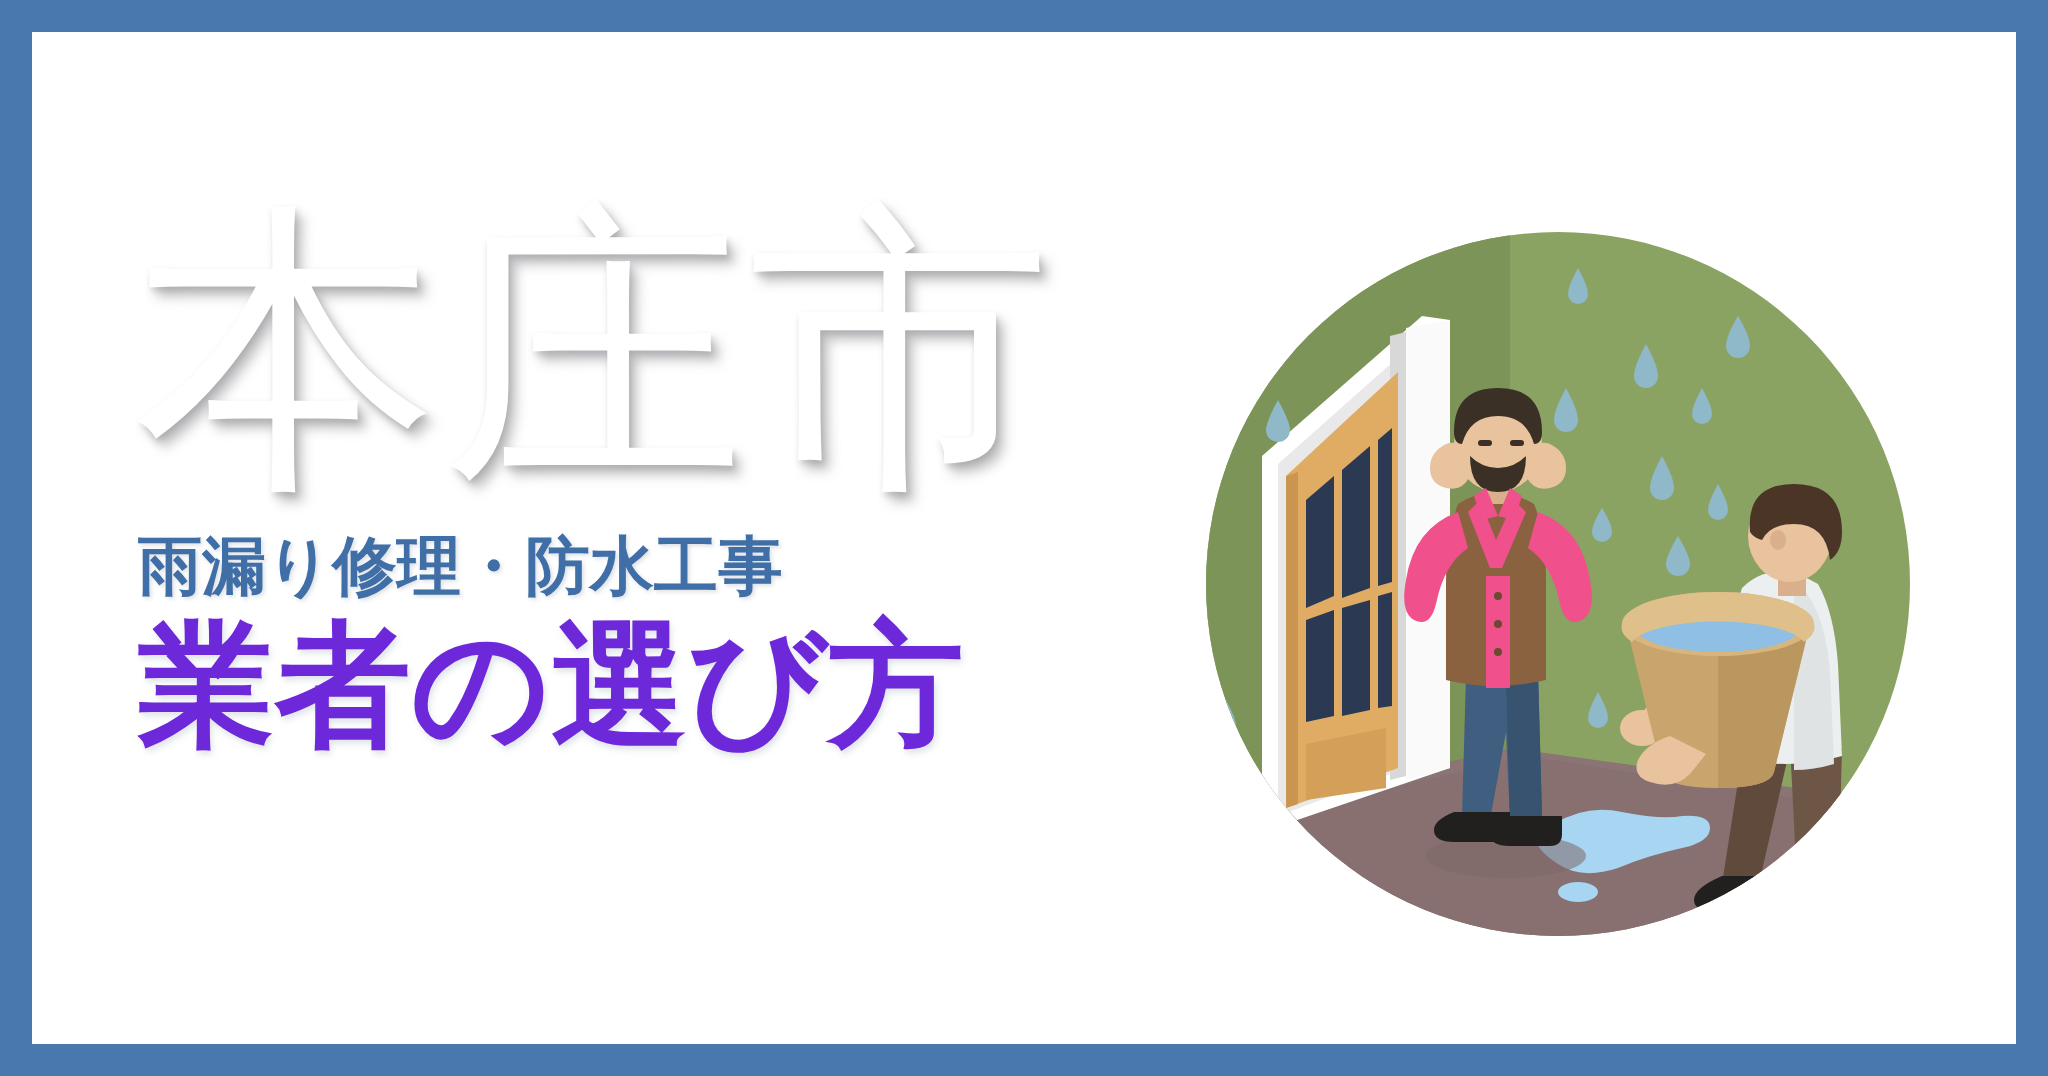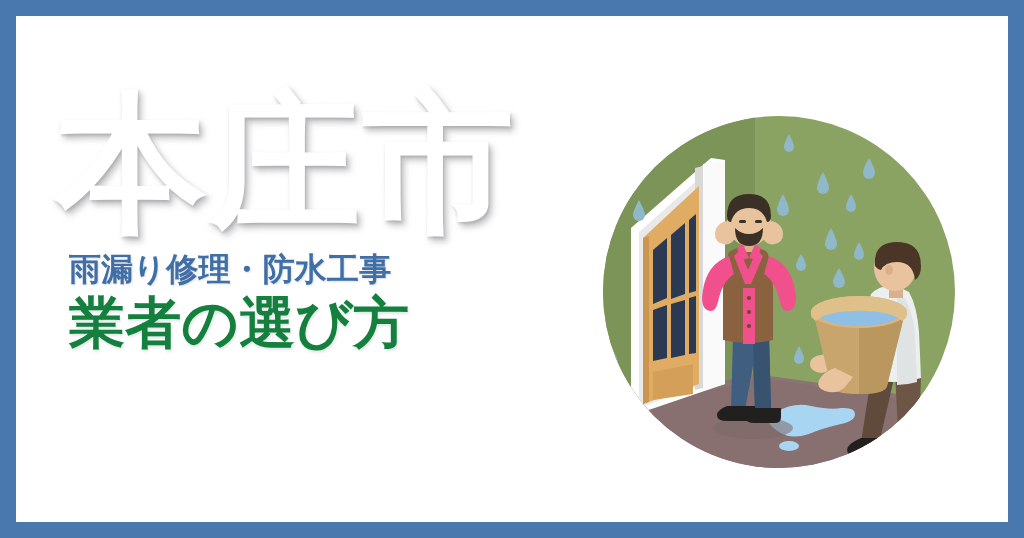--- a/index.html
+++ b/index.html
@@ -27,45 +27,45 @@
 
   
   .text-block {
     position: absolute;
     left: 39px;
     top: 70px;
     width: 560px;
   }
   .city-title {
     font-size: 152px;
-    font-weight: 700;
+    font-weight: 400;
     line-height: 1.02;
     color: #ffffff;
     letter-spacing: 0.01em;
     text-shadow: 4px 5px 6px rgba(120,120,125,0.42),
                  1px 2px 3px rgba(130,130,135,0.35);
     white-space: nowrap;
-    margin: 0;
+    margin: 12px;
     padding: 0;
   }
   .sub-line-1 {
     font-size: 32px;
     font-weight: 700;
     line-height: 1.16;
     color: #3f6fa6;
     letter-spacing: 0.005em;
     white-space: nowrap;
     margin: 10px 0 0 14px;
     text-shadow: 1px 1px 2px rgba(140,150,165,0.30);
   }
   .sub-line-2 {
-    font-size: 56px;
+    font-size: 68px;
     font-weight: 700;
     line-height: 1.12;
-    color: #15803d;
+    color: #6d28d9;
     letter-spacing: 0.005em;
     white-space: nowrap;
     margin: 4px 0 0 14px;
     text-shadow: 1px 2px 3px rgba(150,165,180,0.30);
   }
 
   
   .illustration {
     position: absolute;
     left: 587px;

